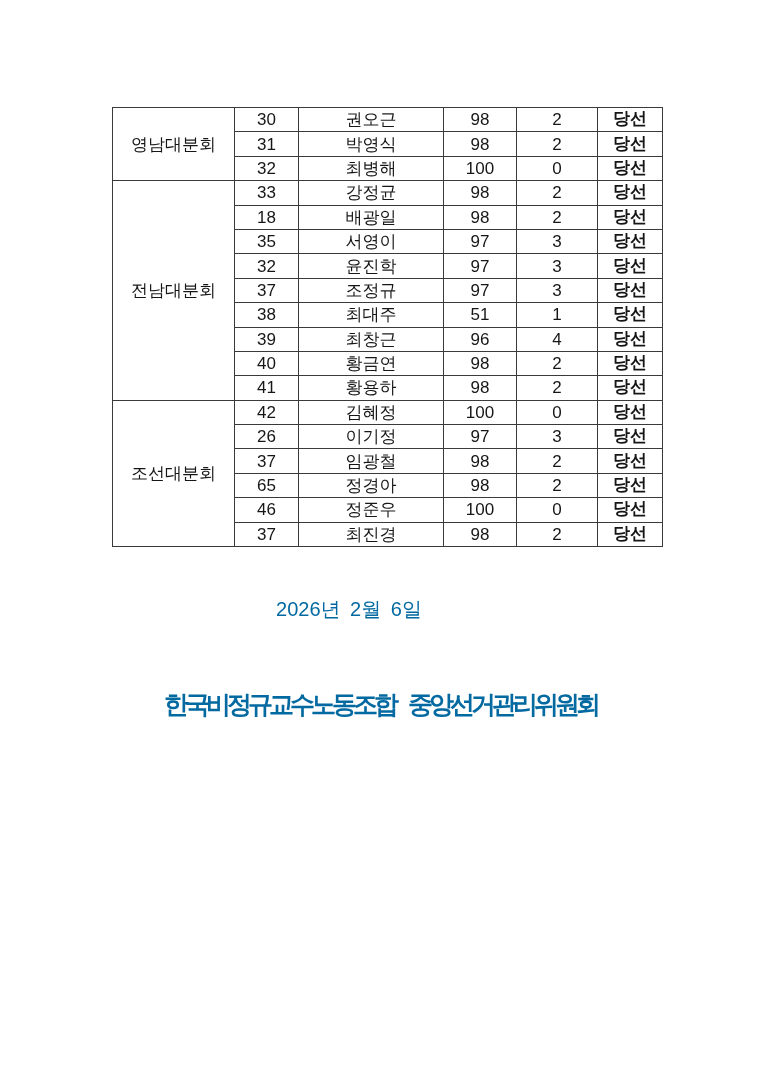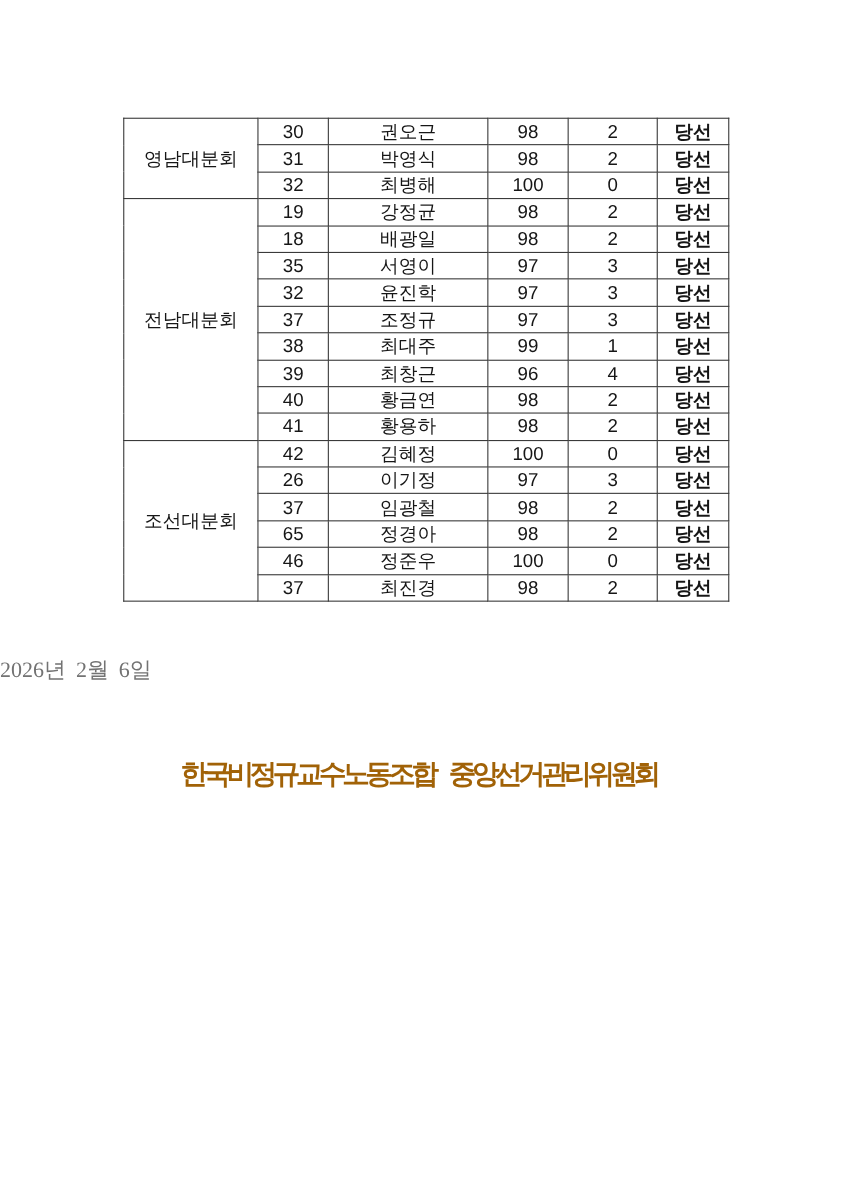--- a/index.html
+++ b/index.html
@@ -23,42 +23,42 @@
   table.results td {
     border:1px solid #3a3a3a;
     text-align:center;
     vertical-align:middle;
     font-size:17px;
     line-height:1;
     padding:0;
     white-space:nowrap;
     overflow:hidden;
   }
-  td.result-cell { font-weight:bold; }
+  td.result-cell { font-weight:bold;font-family:Liberation Mono, monospace; }
   .date-line {
     position:absolute;
     top:594px; left:0; right:70px;
-    text-align:left;
-    font-family:Liberation Serif, serif;
+    text-align:center;
+    font-family:Liberation Sans, sans-serif;
     font-size:20px;
     line-height:30px;
     word-spacing:4px;
-    color:#737373;
+    color:#0369a1;
   }
   .signature-block {
     position:absolute;
     top:684px; right:171px;
     text-align:right;
     font-weight:800;
     font-size:25px;
     letter-spacing:-4px;
     word-spacing:10px;
     line-height:40px;
     white-space:nowrap;
-    color:#a16207;
+    color:#0369a1;
   }
 </style>
 </head>
 <body>
 
 <div class="page">
 
   <table class="results">
     <colgroup>
       <col style="width:122px">
@@ -86,21 +86,21 @@
         </tr>
         <tr>
           <td class="row-number-cell">32</td>
           <td class="name-cell">최병해</td>
           <td class="value1-cell">100</td>
           <td class="value2-cell">0</td>
           <td class="result-cell">당선</td>
         </tr>
         <tr>
           <td rowspan="9" class="group-cell">전남대분회</td>
-          <td class="row-number-cell">19</td>
+          <td class="row-number-cell">33</td>
           <td class="name-cell">강정균</td>
           <td class="value1-cell">98</td>
           <td class="value2-cell">2</td>
           <td class="result-cell">당선</td>
         </tr>
         <tr>
           <td class="row-number-cell">18</td>
           <td class="name-cell">배광일</td>
           <td class="value1-cell">98</td>
           <td class="value2-cell">2</td>
@@ -123,21 +123,21 @@
         <tr>
           <td class="row-number-cell">37</td>
           <td class="name-cell">조정규</td>
           <td class="value1-cell">97</td>
           <td class="value2-cell">3</td>
           <td class="result-cell">당선</td>
         </tr>
         <tr>
           <td class="row-number-cell">38</td>
           <td class="name-cell">최대주</td>
-          <td class="value1-cell">99</td>
+          <td class="value1-cell">51</td>
           <td class="value2-cell">1</td>
           <td class="result-cell">당선</td>
         </tr>
         <tr>
           <td class="row-number-cell">39</td>
           <td class="name-cell">최창근</td>
           <td class="value1-cell">96</td>
           <td class="value2-cell">4</td>
           <td class="result-cell">당선</td>
         </tr>

